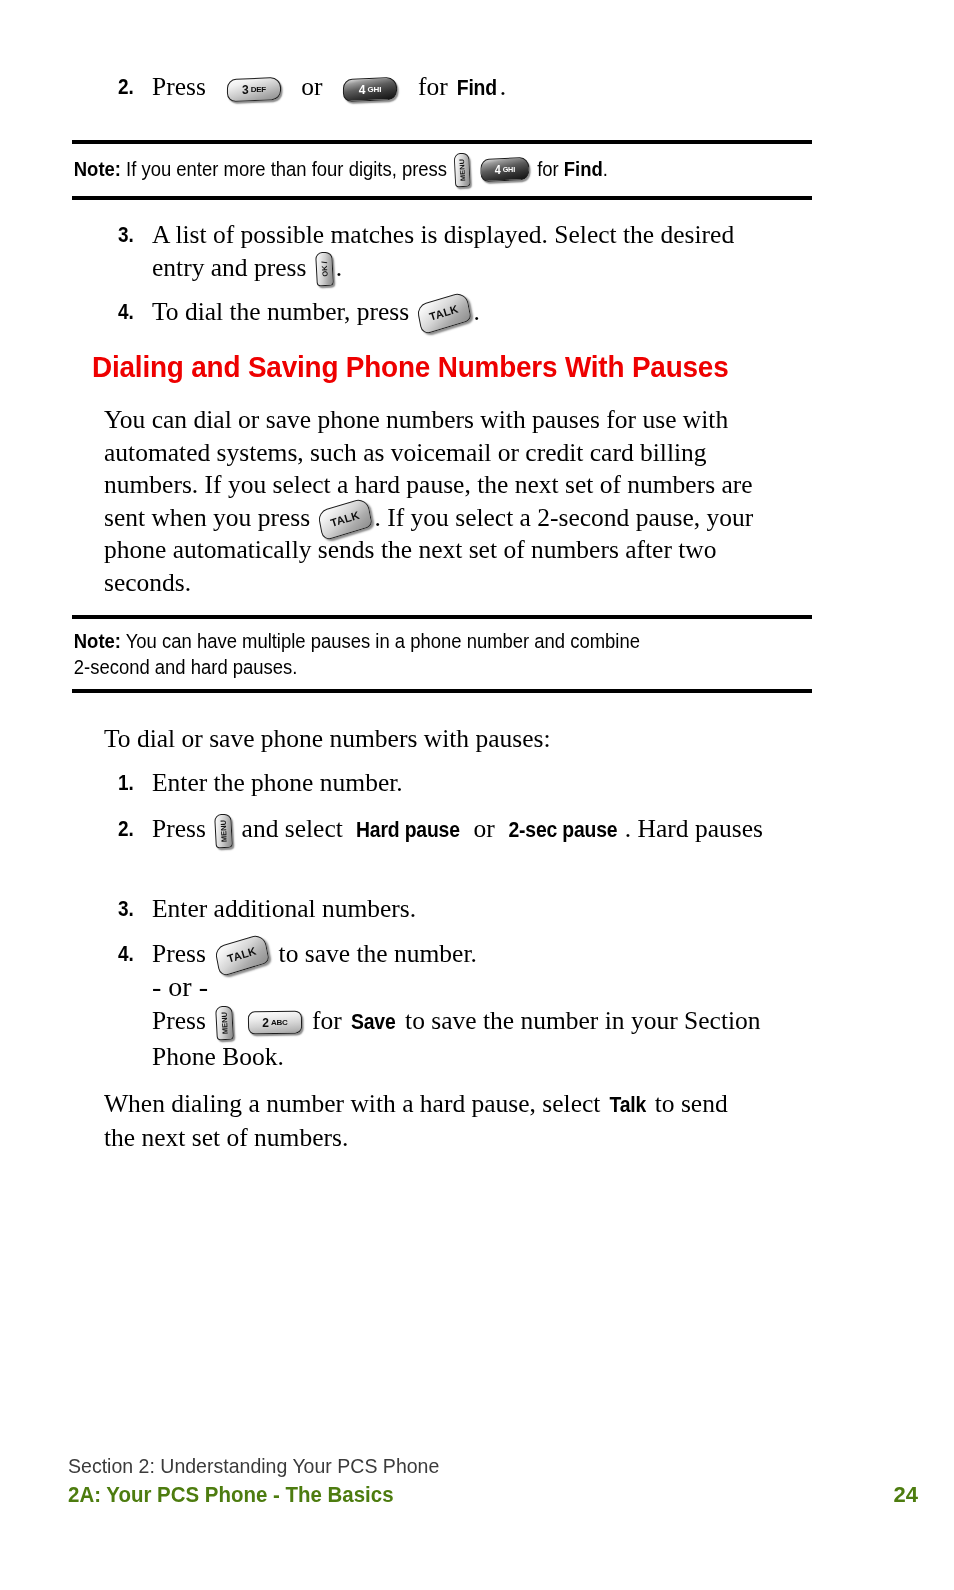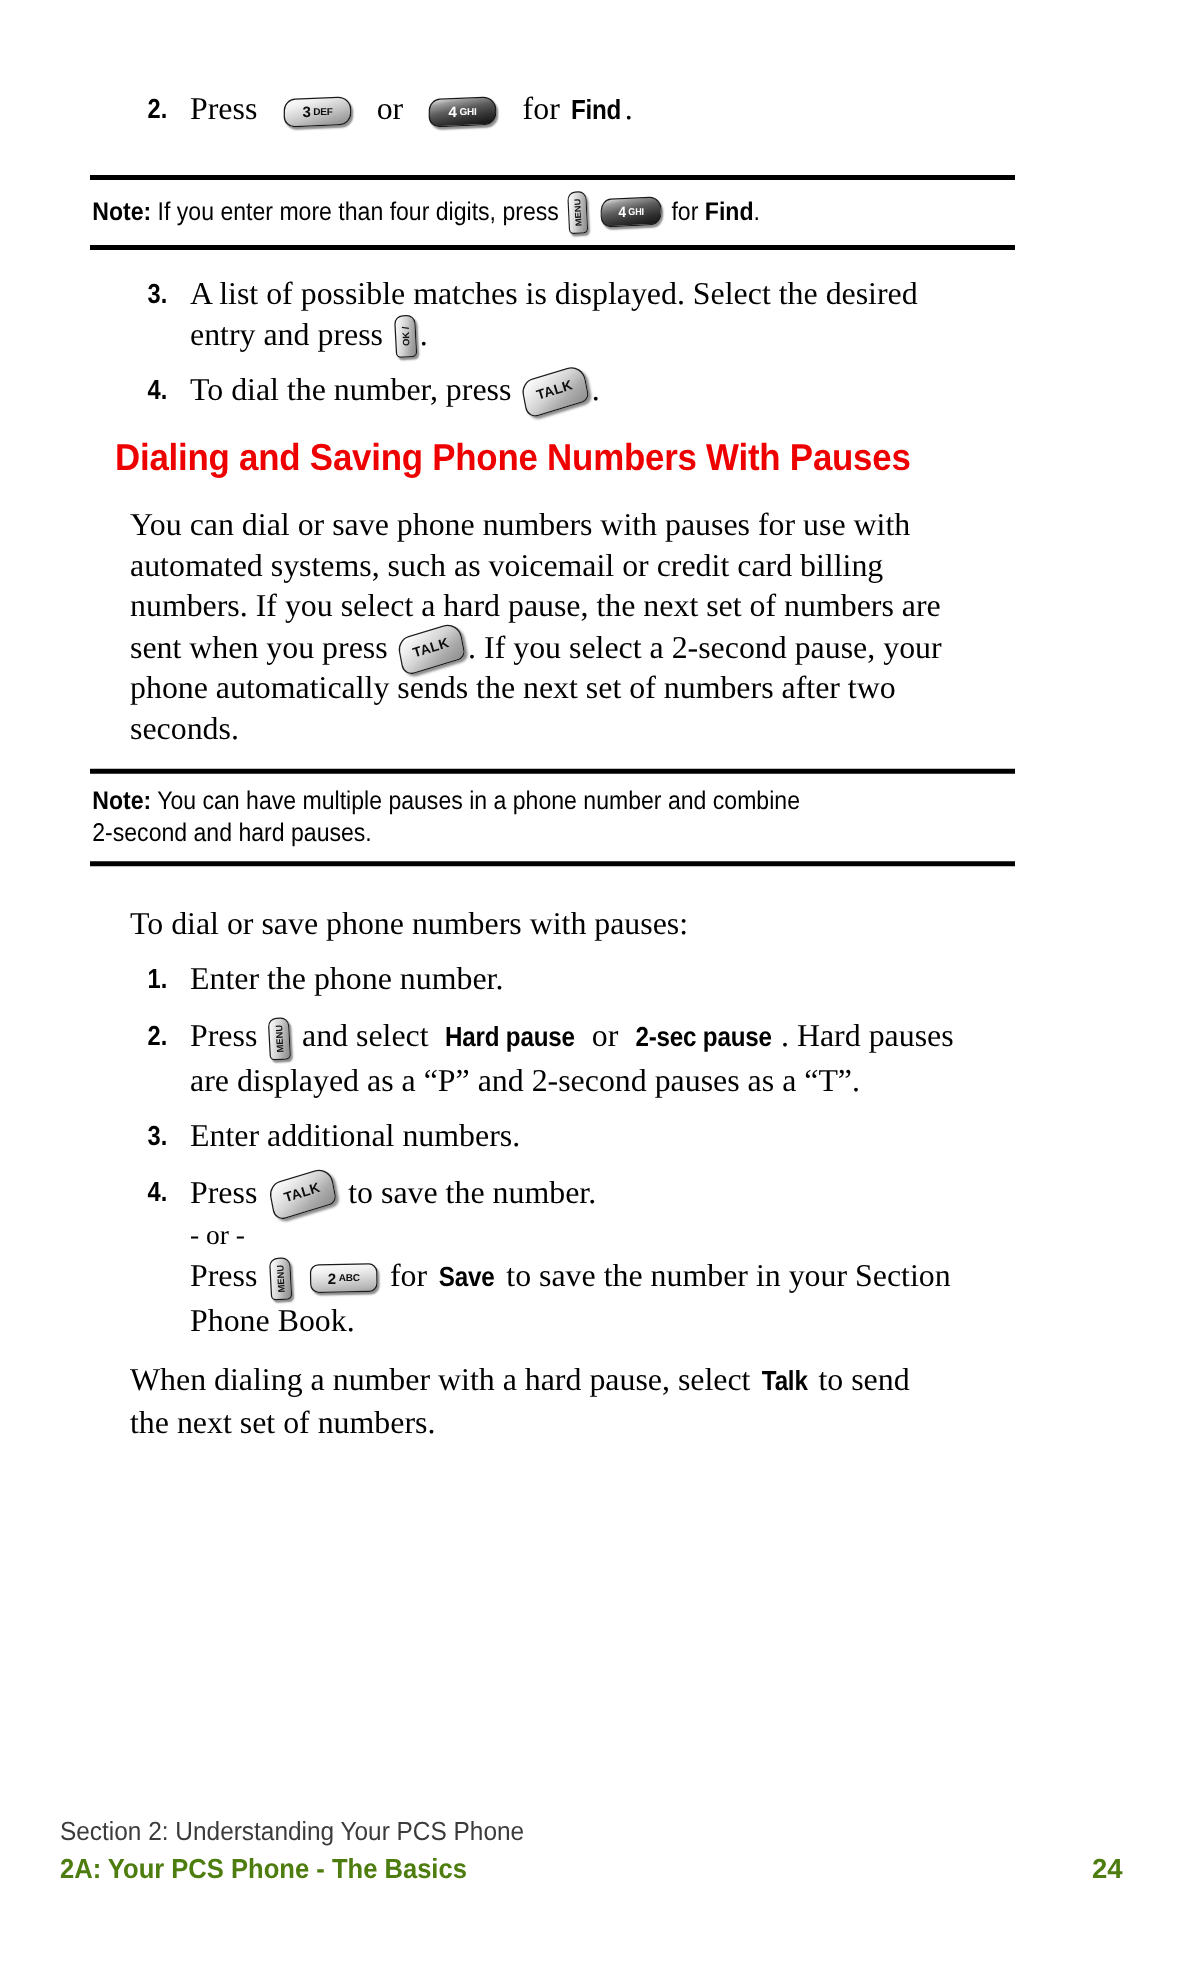--- a/index.html
+++ b/index.html
@@ -97,21 +97,21 @@
   .para {
     position: absolute;
     font-family: "Liberation Serif", "DejaVu Serif", serif;
     font-size: 25.5px;
     line-height: 32.5px;
   }
 
   
   .footer {
     position: absolute;
-    left: 48px;
+    left: 68px;
     top: 1452px;
     width: 850px;
     font-family: "Liberation Sans", "DejaVu Sans", sans-serif;
   }
   .footer-line1 {
     font-size: 21px;
     line-height: 28px;
     color: #3b3b3b;
     transform: scaleX(0.93);
     transform-origin: left top;
@@ -363,39 +363,38 @@
     <span class="step-num">2.</span>
     <span class="step-body" style="width:690px;">
       <span>Press</span>
       <span class="key key-soft" style="margin:0 3px; vertical-align:-11px;">
         <span class="ks-label">MENU</span>
       </span>
       <span>and select</span>
       <span class="kbd-bold">Hard pause</span>
       <span>or</span>
       <span class="kbd-bold">2-sec pause</span><span>. Hard pauses</span><br>
-      <span>are displayed as a “P” and 2-second pauses as a “T”.</span>
     </span>
   </div>
 
   <div class="step" style="left:118px; top:892px; width:700px;">
     <span class="step-num">3.</span>
     <span class="step-body">Enter additional numbers.</span>
   </div>
 
   <div class="step" style="left:118px; top:937px; width:720px;">
     <span class="step-num">4.</span>
     <span class="step-body" style="width:690px;">
       <span>Press</span>
       <span class="key-talk" style="margin:0 4px; vertical-align:-8px;">
         <span class="kt-shape"></span>
         <span class="kt-label">TALK</span>
       </span>
       <span>to save the number.</span><br>
-      <span style="font-size:22px;">- or -</span><br>
+      <span style="font-size:28px;">- or -</span><br>
       <span>Press</span>
       <span class="key key-soft" style="margin:0 4px; vertical-align:-11px;">
         <span class="ks-label">MENU</span>
       </span>
       <span class="key key-num key-flat" style="margin:0 4px; vertical-align:-5px;">
         <span class="key-face" style="transform:rotate(1deg);">
           <span class="kn-digit">2</span>
           <span class="kn-letters">ABC</span>
         </span>
       </span>

